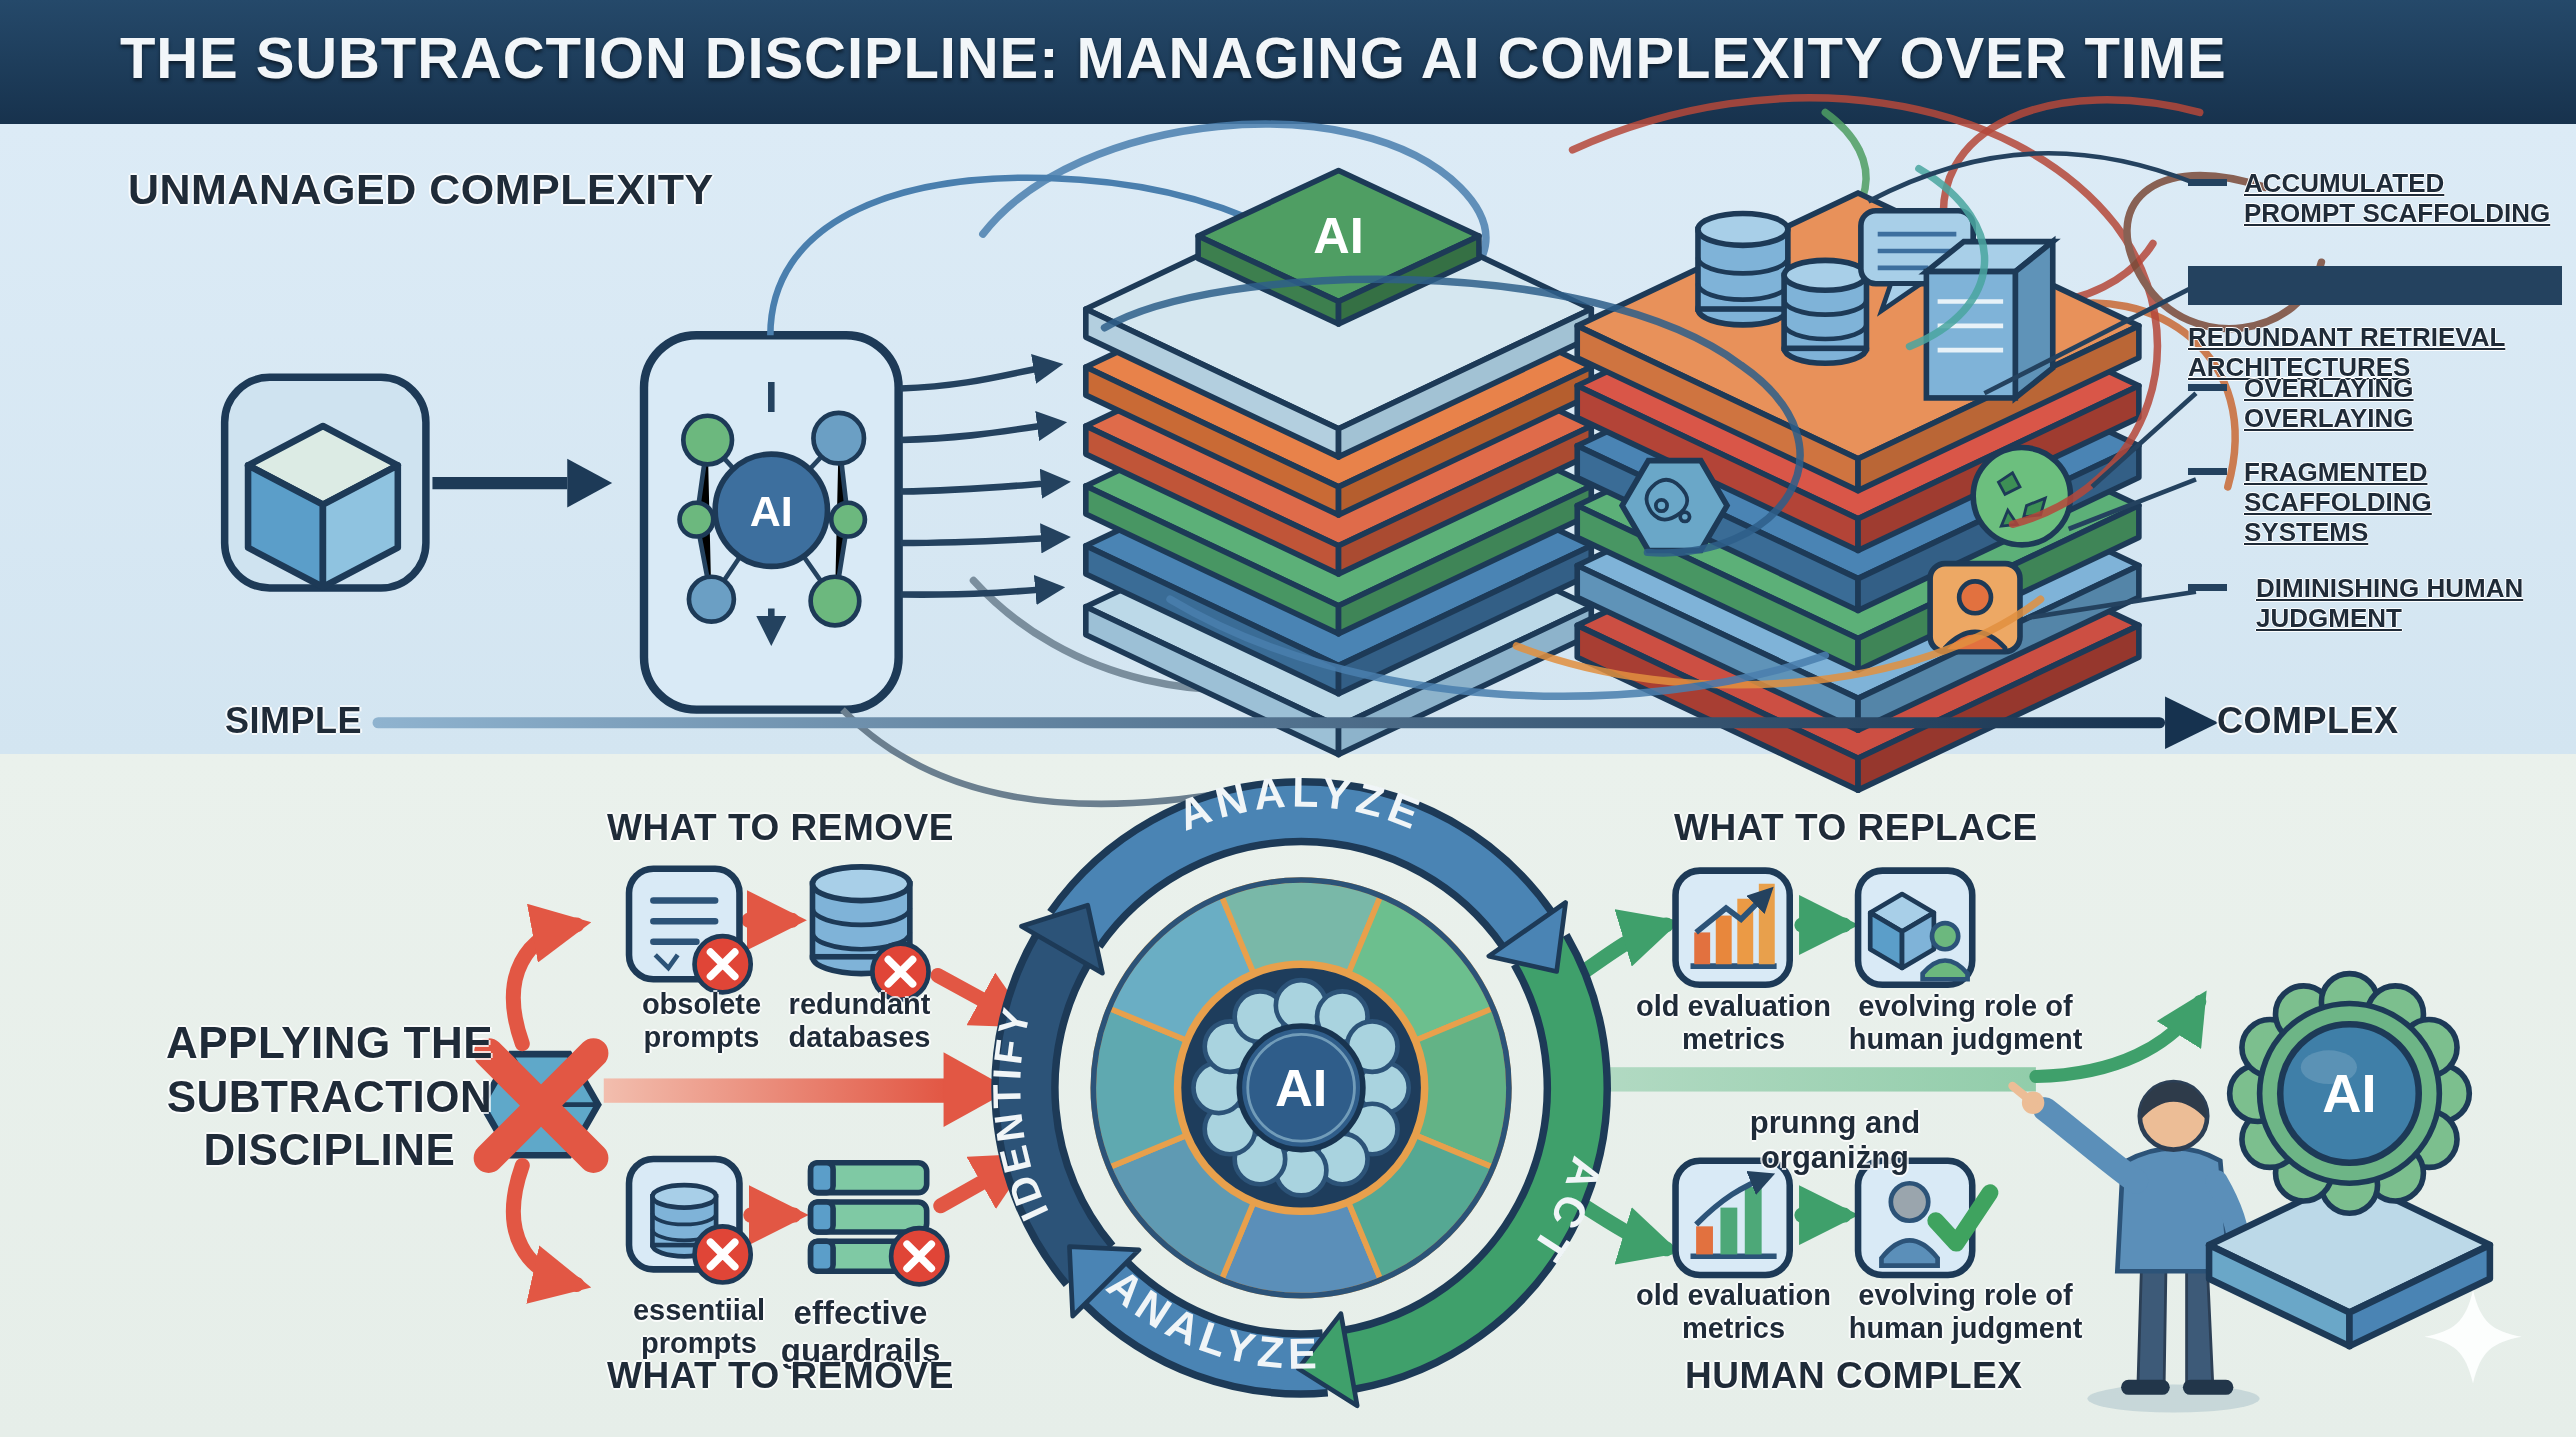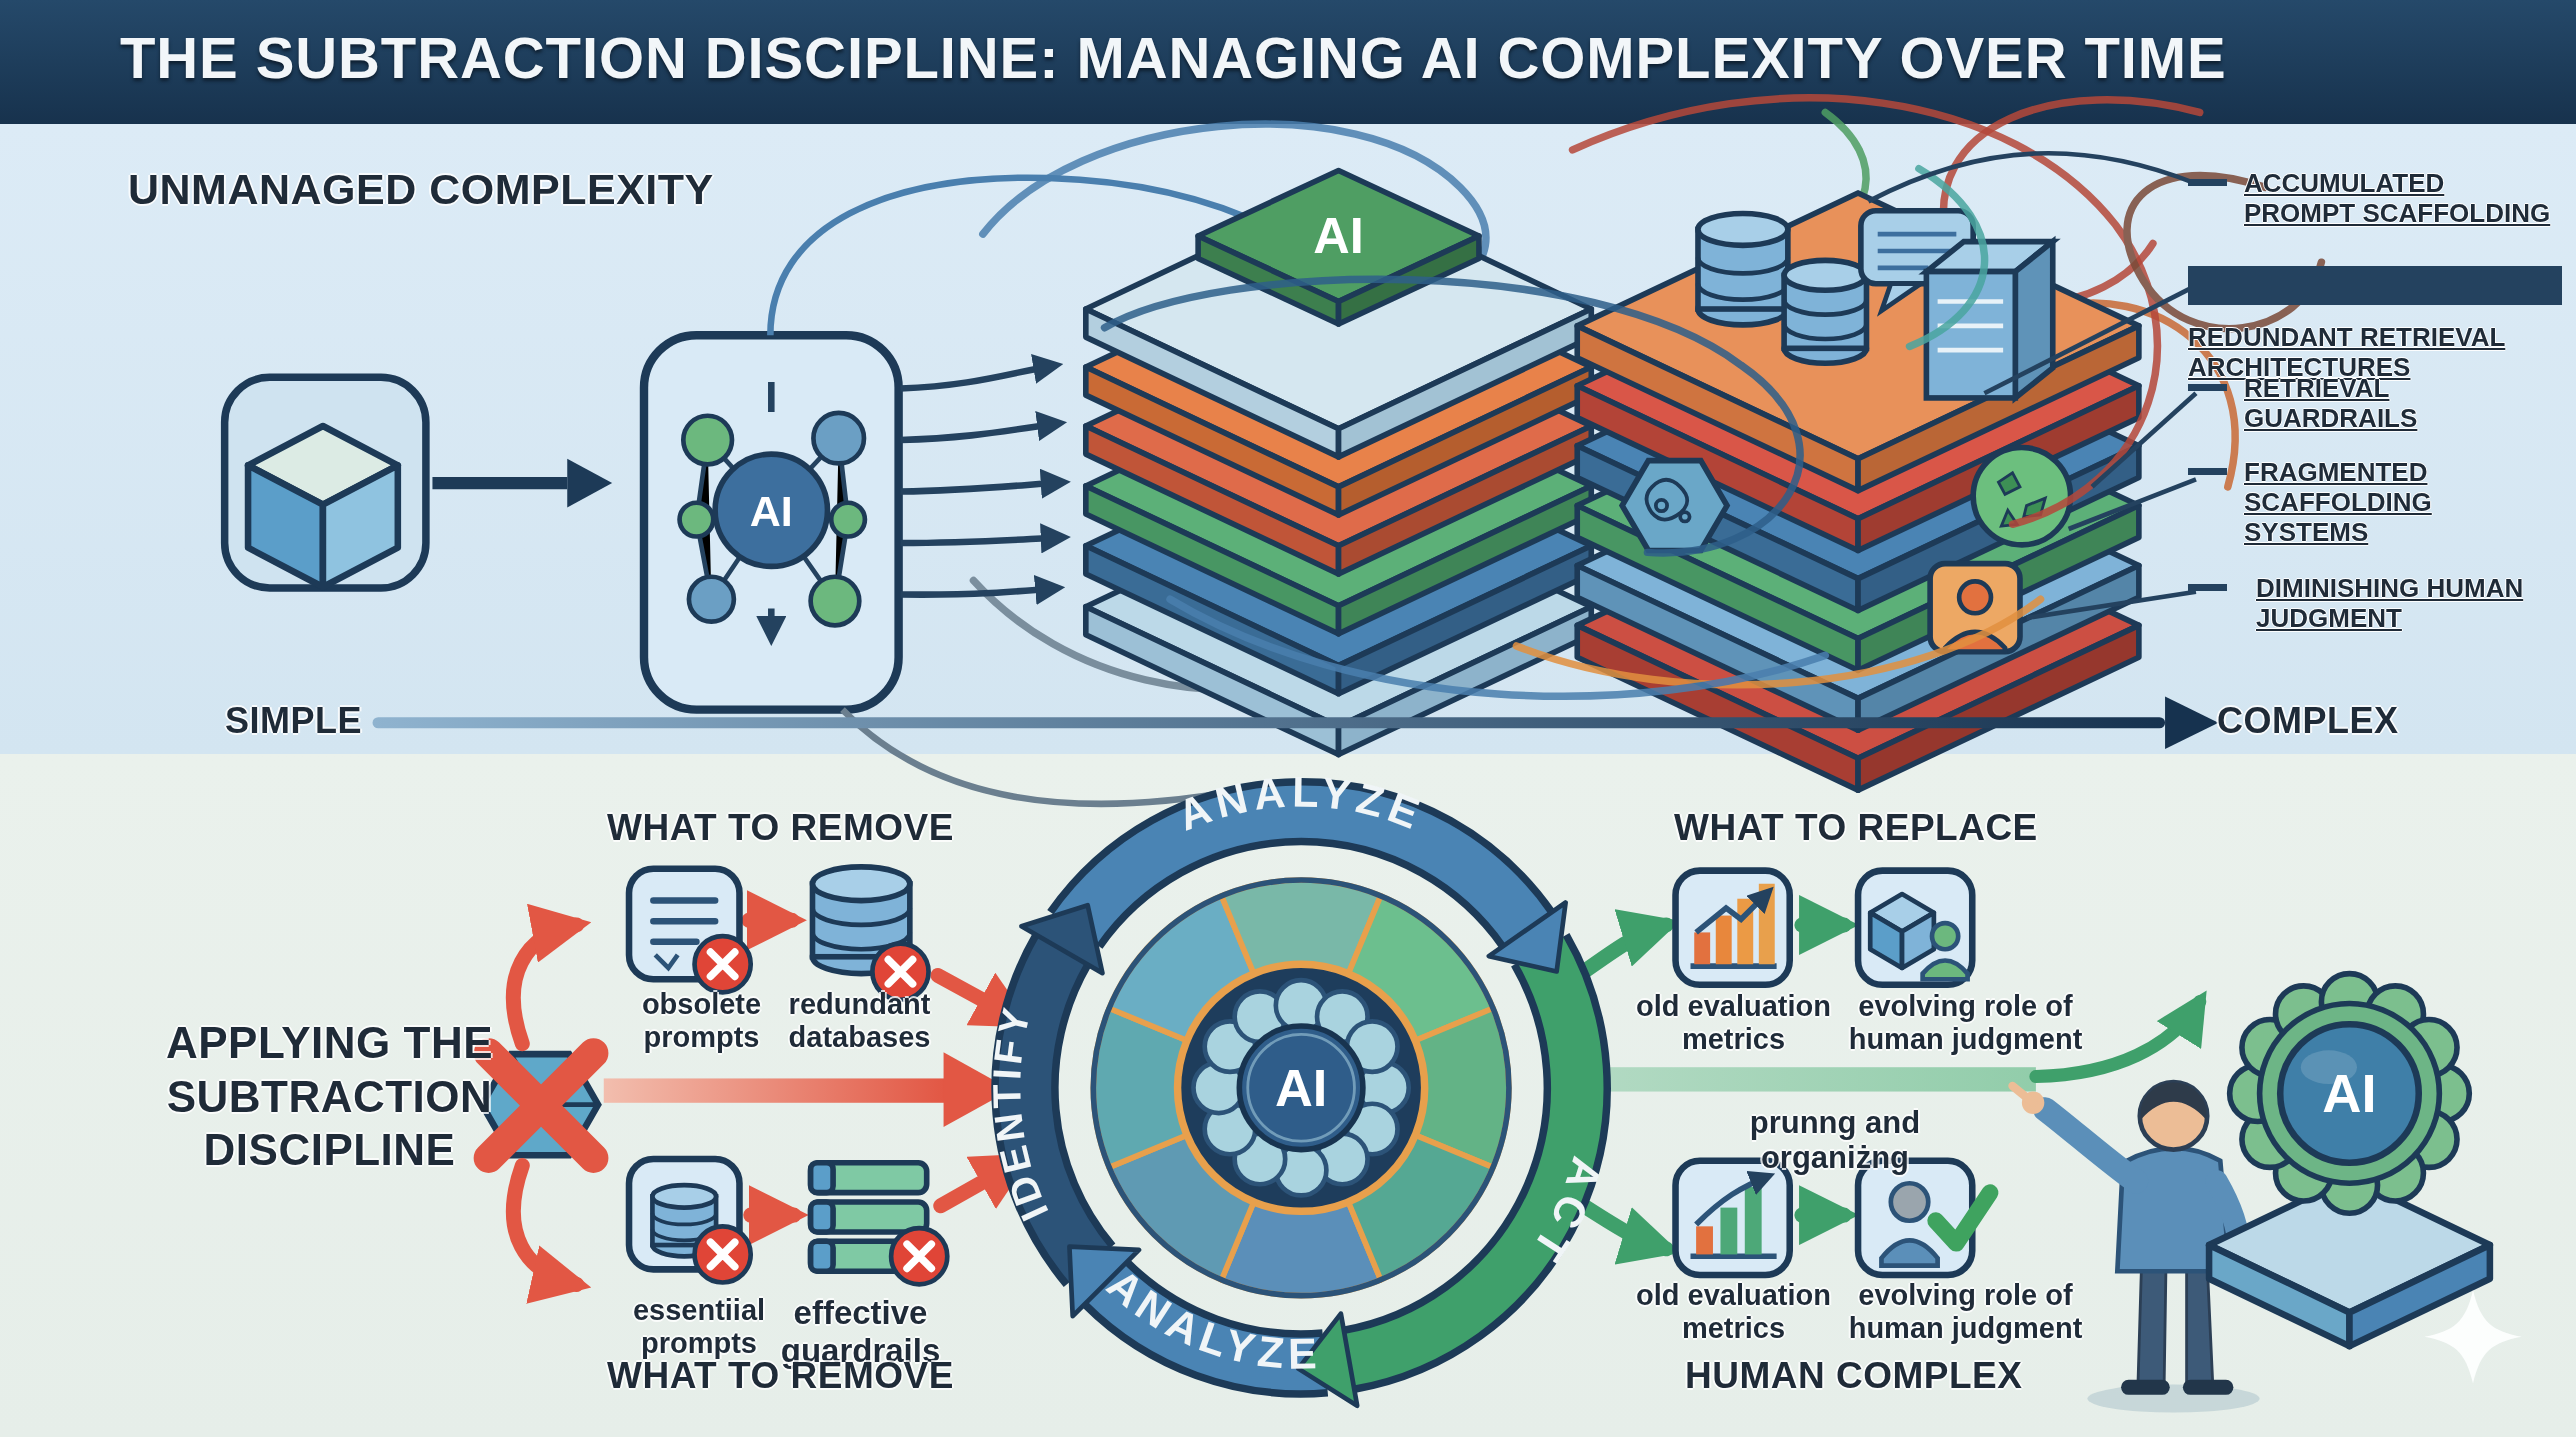--- a/index.html
+++ b/index.html
@@ -464,21 +464,21 @@
   <div class="sideLabel" style="left:2188px;top:168px;">
     <div class="dash"></div>
     <div class="t">ACCUMULATED PROMPT SCAFFOLDING</div>
   </div>
   <div class="sideLabel" style="left:2188px;top:255px;flex-direction:column;">
     <div class="dash"></div>
     <div class="t">REDUNDANT RETRIEVAL ARCHITECTURES</div>
   </div>
   <div class="sideLabel" style="left:2188px;top:373px;">
     <div class="dash"></div>
-    <div class="t">RETRIEVAL GUARDRAILS</div>
+    <div class="t">OVERLAYING OVERLAYING</div>
   </div>
   <div class="sideLabel" style="left:2188px;top:457px;">
     <div class="dash"></div>
     <div class="t">FRAGMENTED SCAFFOLDING SYSTEMS</div>
   </div>
   <div class="sideLabel" style="left:2188px;top:573px;gap:29px;">
     <div class="dash"></div>
     <div class="t">DIMINISHING HUMAN JUDGMENT</div>
   </div>
 

